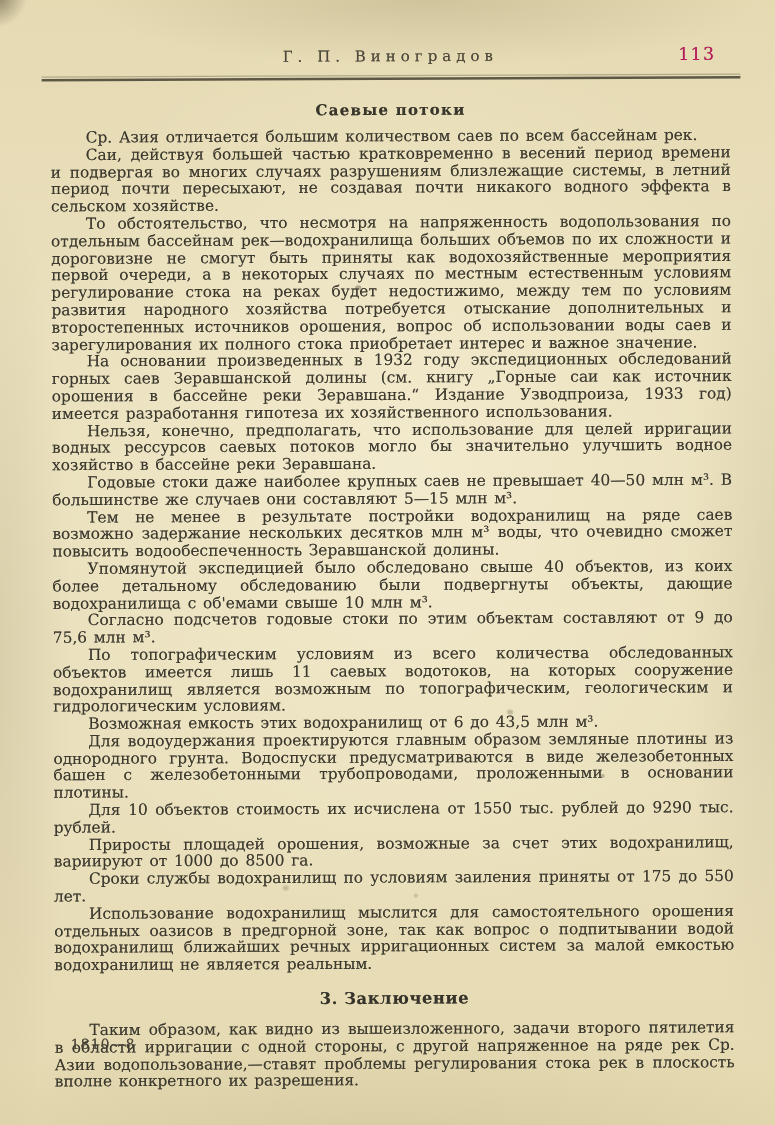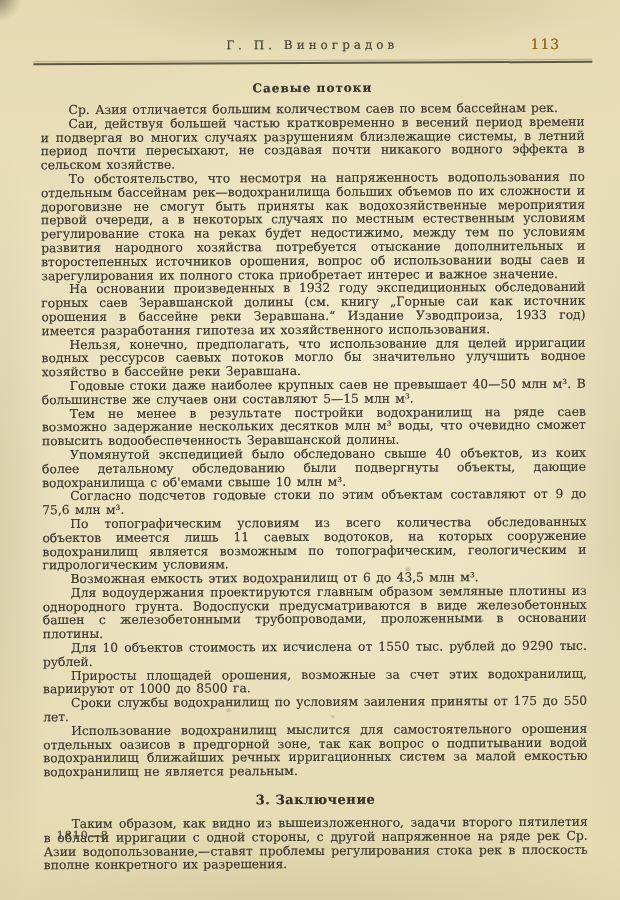--- a/index.html
+++ b/index.html
@@ -37,25 +37,25 @@
   }
   .running-title {
     text-align: center;
     font-size: 12px;
     letter-spacing: 4px;
     color: #4c473a;
     white-space: nowrap;
   }
   .page-number {
     position: absolute;
-    right: 24px;
+    right: 12px;
     top: -1px;
     font-size: 14px;
     letter-spacing: 1px;
-    color: #a16207;
+    color: #be185d;
   }
   .header-rule {
     margin: 1px -8px 0 -7px;
     height: 1px;
     border-top: 1px solid rgba(92, 86, 68, 0.38);
     border-bottom: 2px solid #5d5745;
   }
   .section-title {
     margin: 17px 0 8px 0;
     text-align: center;

